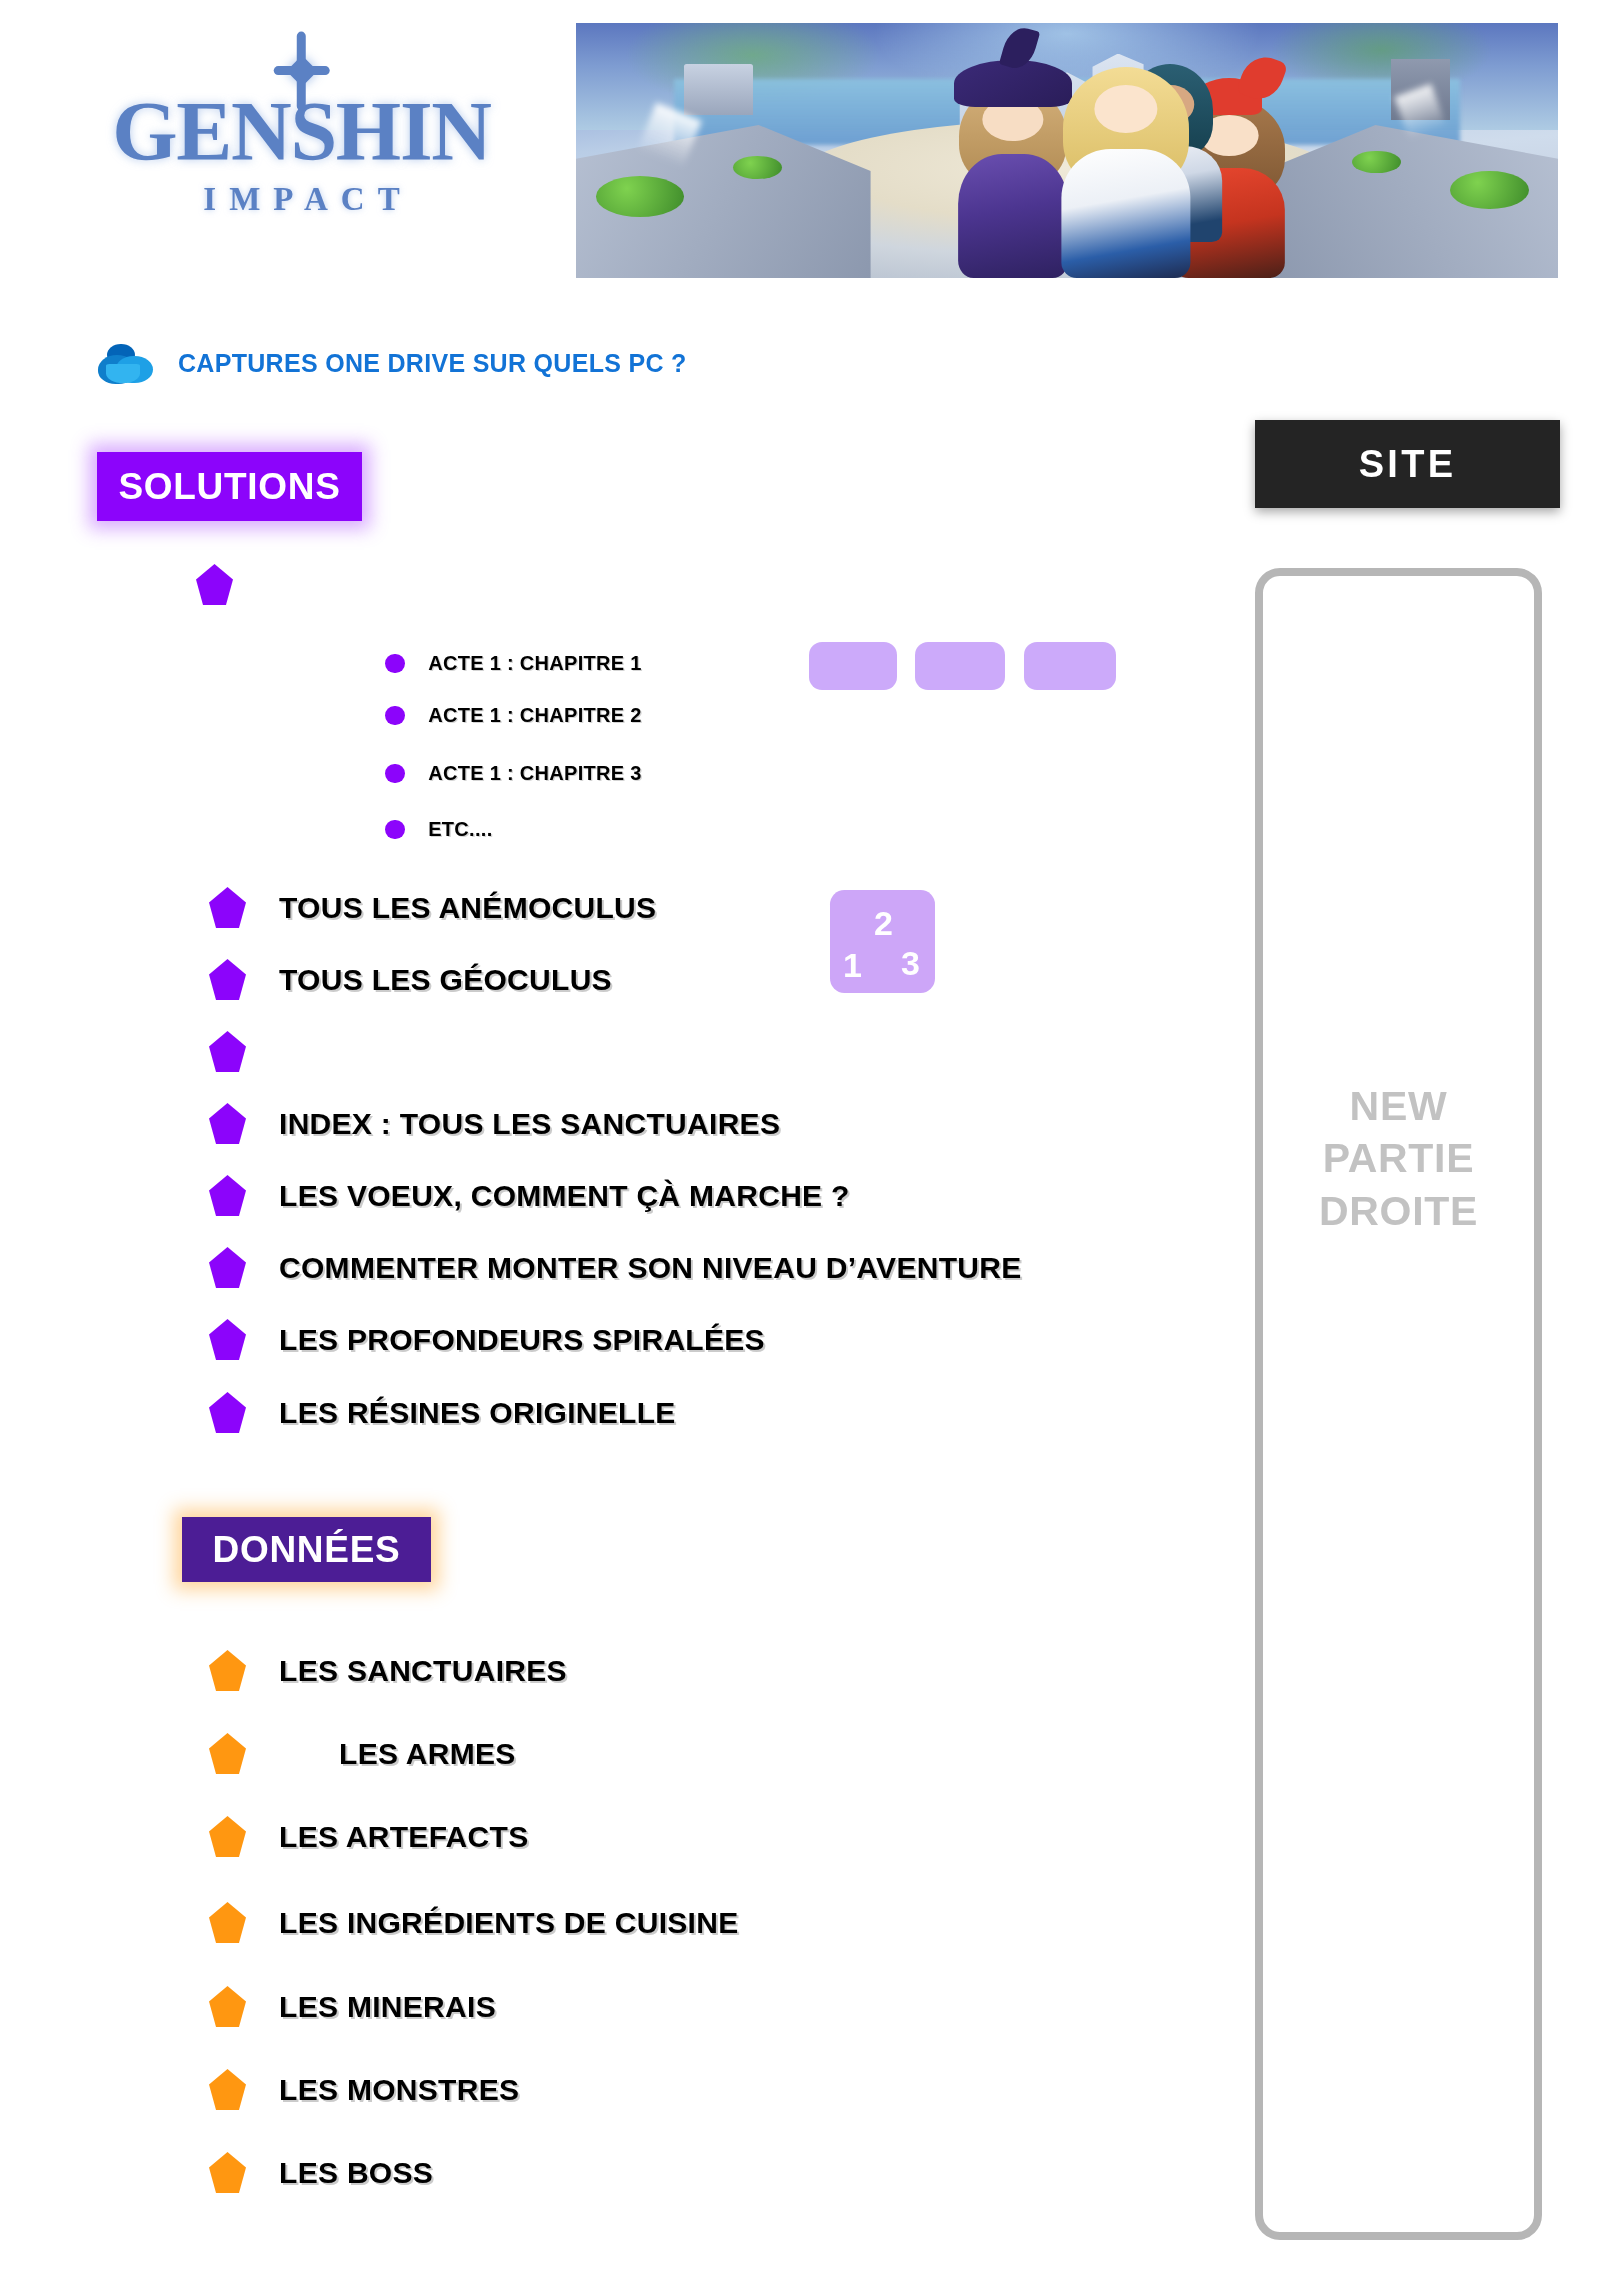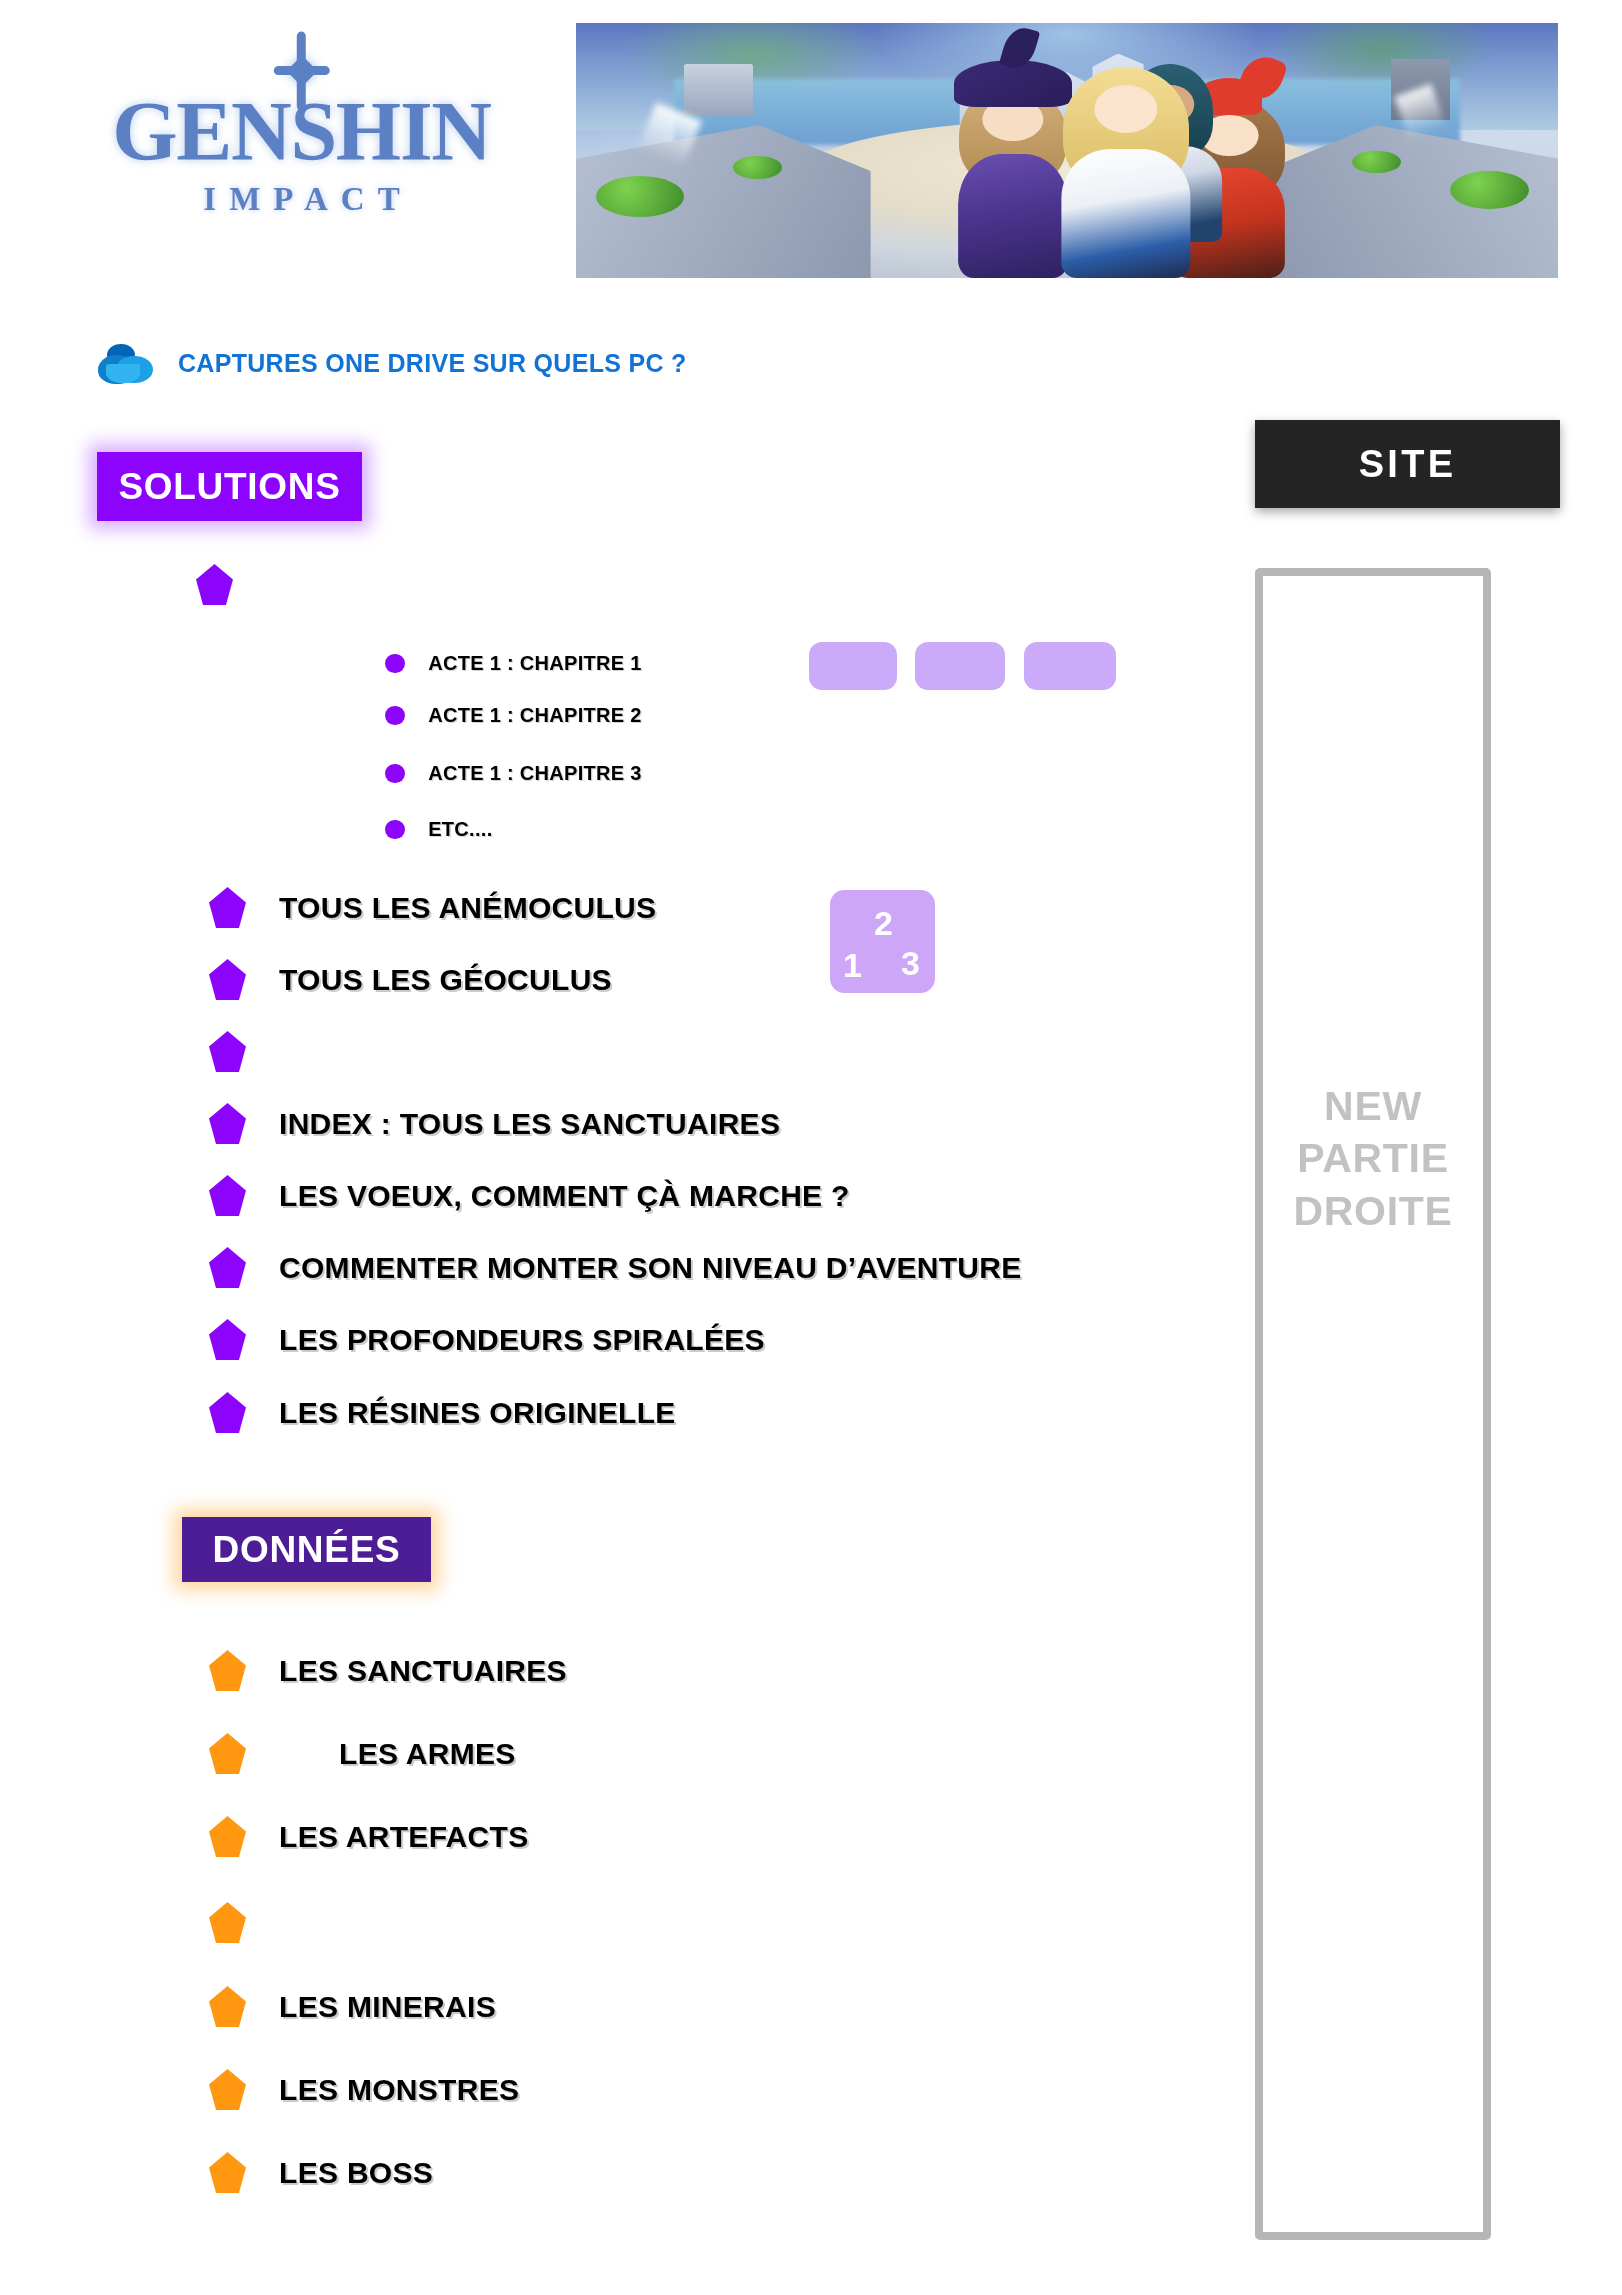--- a/index.html
+++ b/index.html
@@ -347,24 +347,24 @@
     color: #ffffff;
     font-weight: bold;
     font-size: 38px;
     letter-spacing: 3.3px;
     box-shadow: 0 3.9px 10.5px rgba(0,0,0,0.35);
   }
   .site-frame {
     position: absolute;
     left: 1255px;
     top: 568px;
-    width: 236px;
+    width: 287px;
     height: 1672px;
     border: 8.5px solid #b6b6b6;
-    border-radius: 5px;
+    border-radius: 25px;
     background: #ffffff;
     box-sizing: border-box;
   }
   .site-frame-text {
     position: absolute;
     left: 0;
     top: 504px;
     width: 100%;
     text-align: center;
     color: #c2c2c2;
@@ -530,20 +530,21 @@
   <span class="li-label">LES ARMES</span>
 </div>
 <div class="list-item" style="left:209px; top:1816px;">
   <span class="pent pent-orange"></span>
   <span class="gap-main"></span>
   <span class="li-label">LES ARTEFACTS</span>
 </div>
 <div class="list-item" style="left:209px; top:1902px;">
   <span class="pent pent-orange"></span>
   <span class="gap-main"></span>
+  <span class="li-label">LES INGRÉDIENTS DE CUISINE</span>
 </div>
 <div class="list-item" style="left:209px; top:1986px;">
   <span class="pent pent-orange"></span>
   <span class="gap-main"></span>
   <span class="li-label">LES MINERAIS</span>
 </div>
 <div class="list-item" style="left:209px; top:2069px;">
   <span class="pent pent-orange"></span>
   <span class="gap-main"></span>
   <span class="li-label">LES MONSTRES</span>

